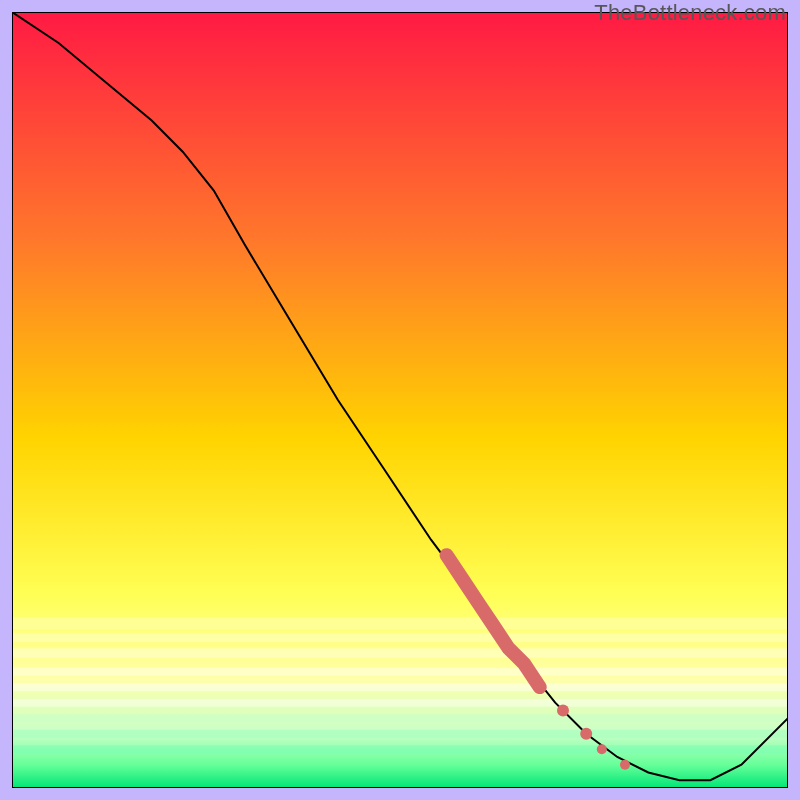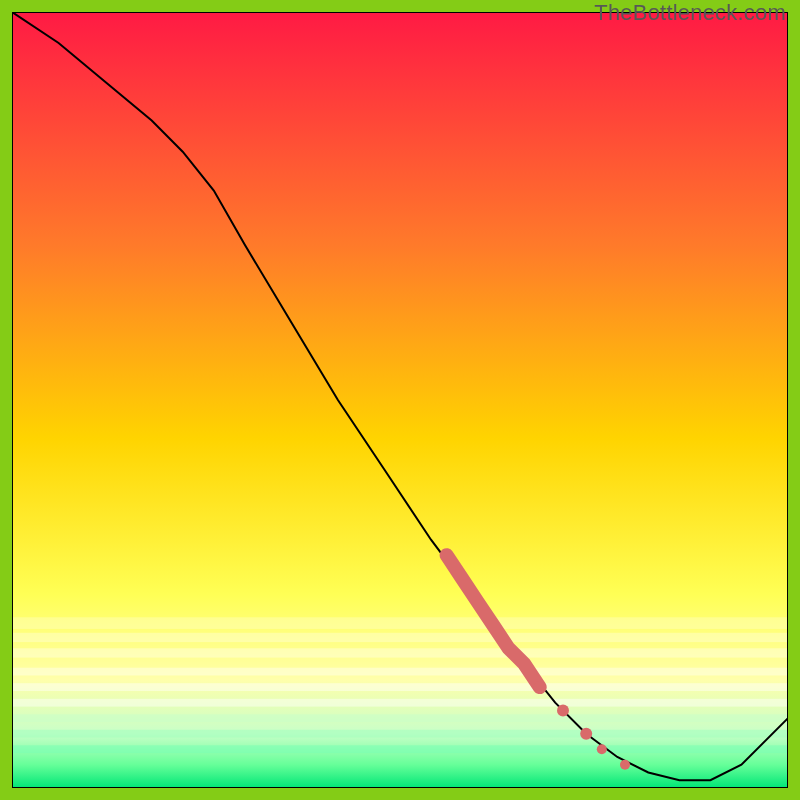--- a/index.html
+++ b/index.html
@@ -6,21 +6,21 @@
     margin: 0;
     padding: 0;
     width: 800px;
     height: 800px;
     overflow: hidden;
   }
   .chart-container {
     position: relative;
     width: 800px;
     height: 800px;
-    background: #84cc16;
+    background: #c4b5fd;
   }
   .plot-area {
     position: absolute;
     left: 12px;
     top: 12px;
     width: 776px;
     height: 776px;
   }
   .watermark {
     position: absolute;

